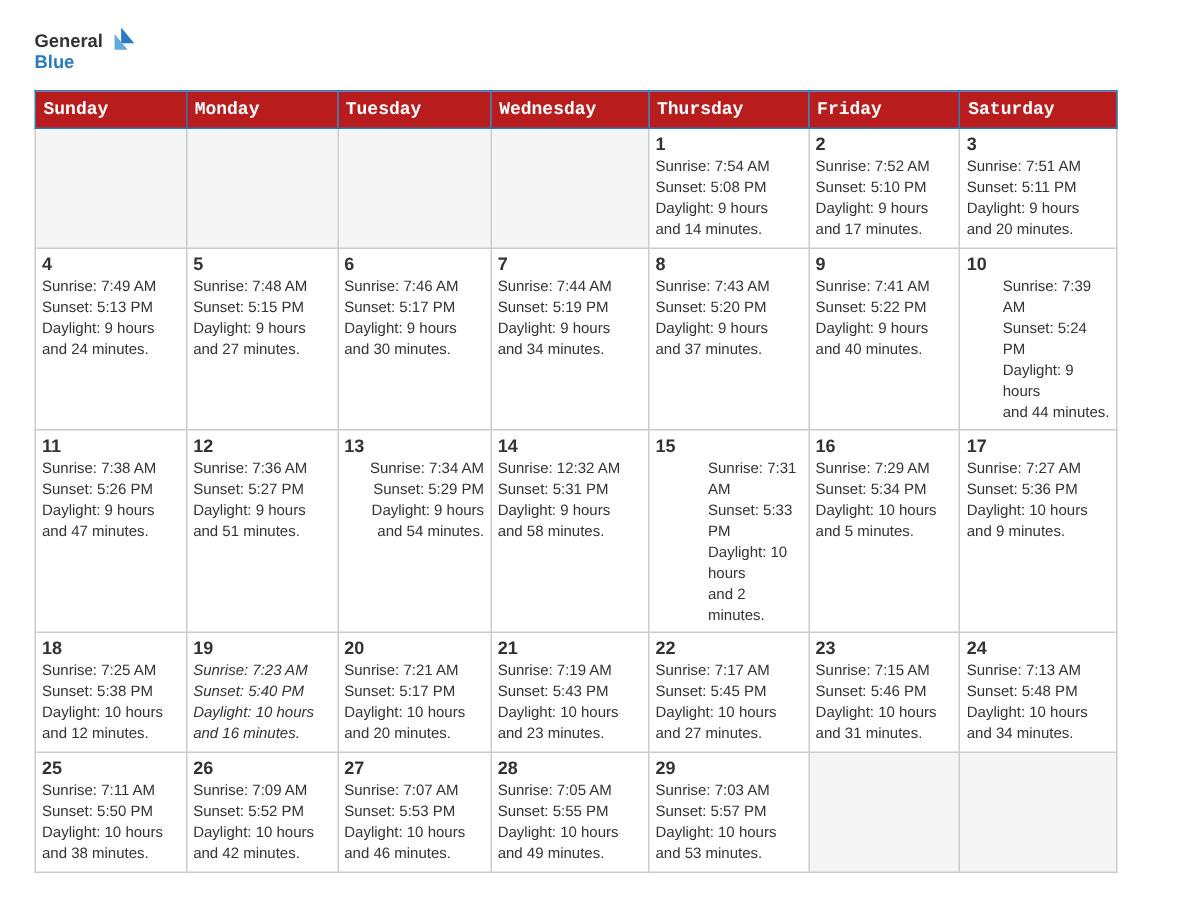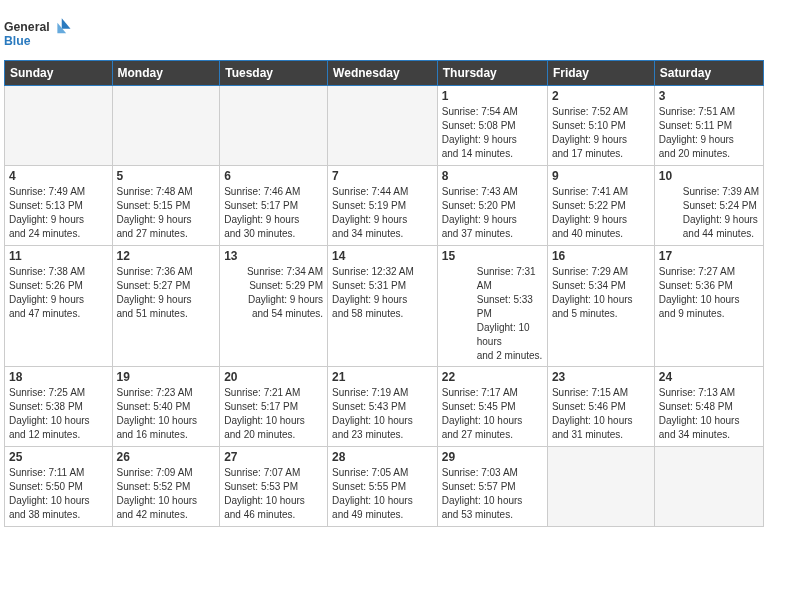--- a/index.html
+++ b/index.html
@@ -5,21 +5,21 @@
     * { box-sizing: border-box; margin: 0; padding: 0; }
     body {
       font-family: Arial, sans-serif;
       background: #fff;
       width: 792px;
       height: 612px;
       overflow: hidden;
     }
     .page {
       width: 768px;
-      padding: 10px 4px;
+      padding: 10px 23px;
     }
     .header-area {
       display: flex;
       align-items: flex-start;
       justify-content: space-between;
       margin-bottom: 6px;
     }
     .logo {
       display: flex;
       align-items: center;
@@ -37,27 +37,28 @@
     .subtitle {
       font-size: 15px;
       color: #555;
     }
     table {
       width: 100%;
       border-collapse: collapse;
       font-size: 10.5px;
     }
     .day-header {
-      background: #404040;
+      background: #b91c1c;
       color: #fff;
       text-align: left;
       padding: 5px 5px;
       font-size: 12px;
       font-weight: bold;
       border: 1px solid #2a7abf;
+      font-family: Liberation Mono, monospace;
     }
     .cal-cell {
       border: 1px solid #ccc;
       vertical-align: top;
       padding: 3px 4px;
       width: 113px;
       min-height: 70px;
       background: #fff;
     }
     .cal-cell.empty {
@@ -242,21 +243,21 @@
         <tr>
           <td class="cal-cell">
             <div class="cell-date">18</div>
             <div class="cell-info" style="white-space: pre-line;">Sunrise: 7:25 AM
 Sunset: 5:38 PM
 Daylight: 10 hours
 and 12 minutes.</div>
           </td>
           <td class="cal-cell">
             <div class="cell-date">19</div>
-            <div class="cell-info" style="white-space: pre-line;">Sunrise: 7:23 AM
+            <div class="cell-info" style="white-space: pre-line; font-style: italic;">Sunrise: 7:23 AM
 Sunset: 5:40 PM
 Daylight: 10 hours
 and 16 minutes.</div>
           </td>
           <td class="cal-cell">
             <div class="cell-date">20</div>
             <div class="cell-info" style="white-space: pre-line;">Sunrise: 7:21 AM
 Sunset: 5:17 PM
 Daylight: 10 hours
 and 20 minutes.</div>

